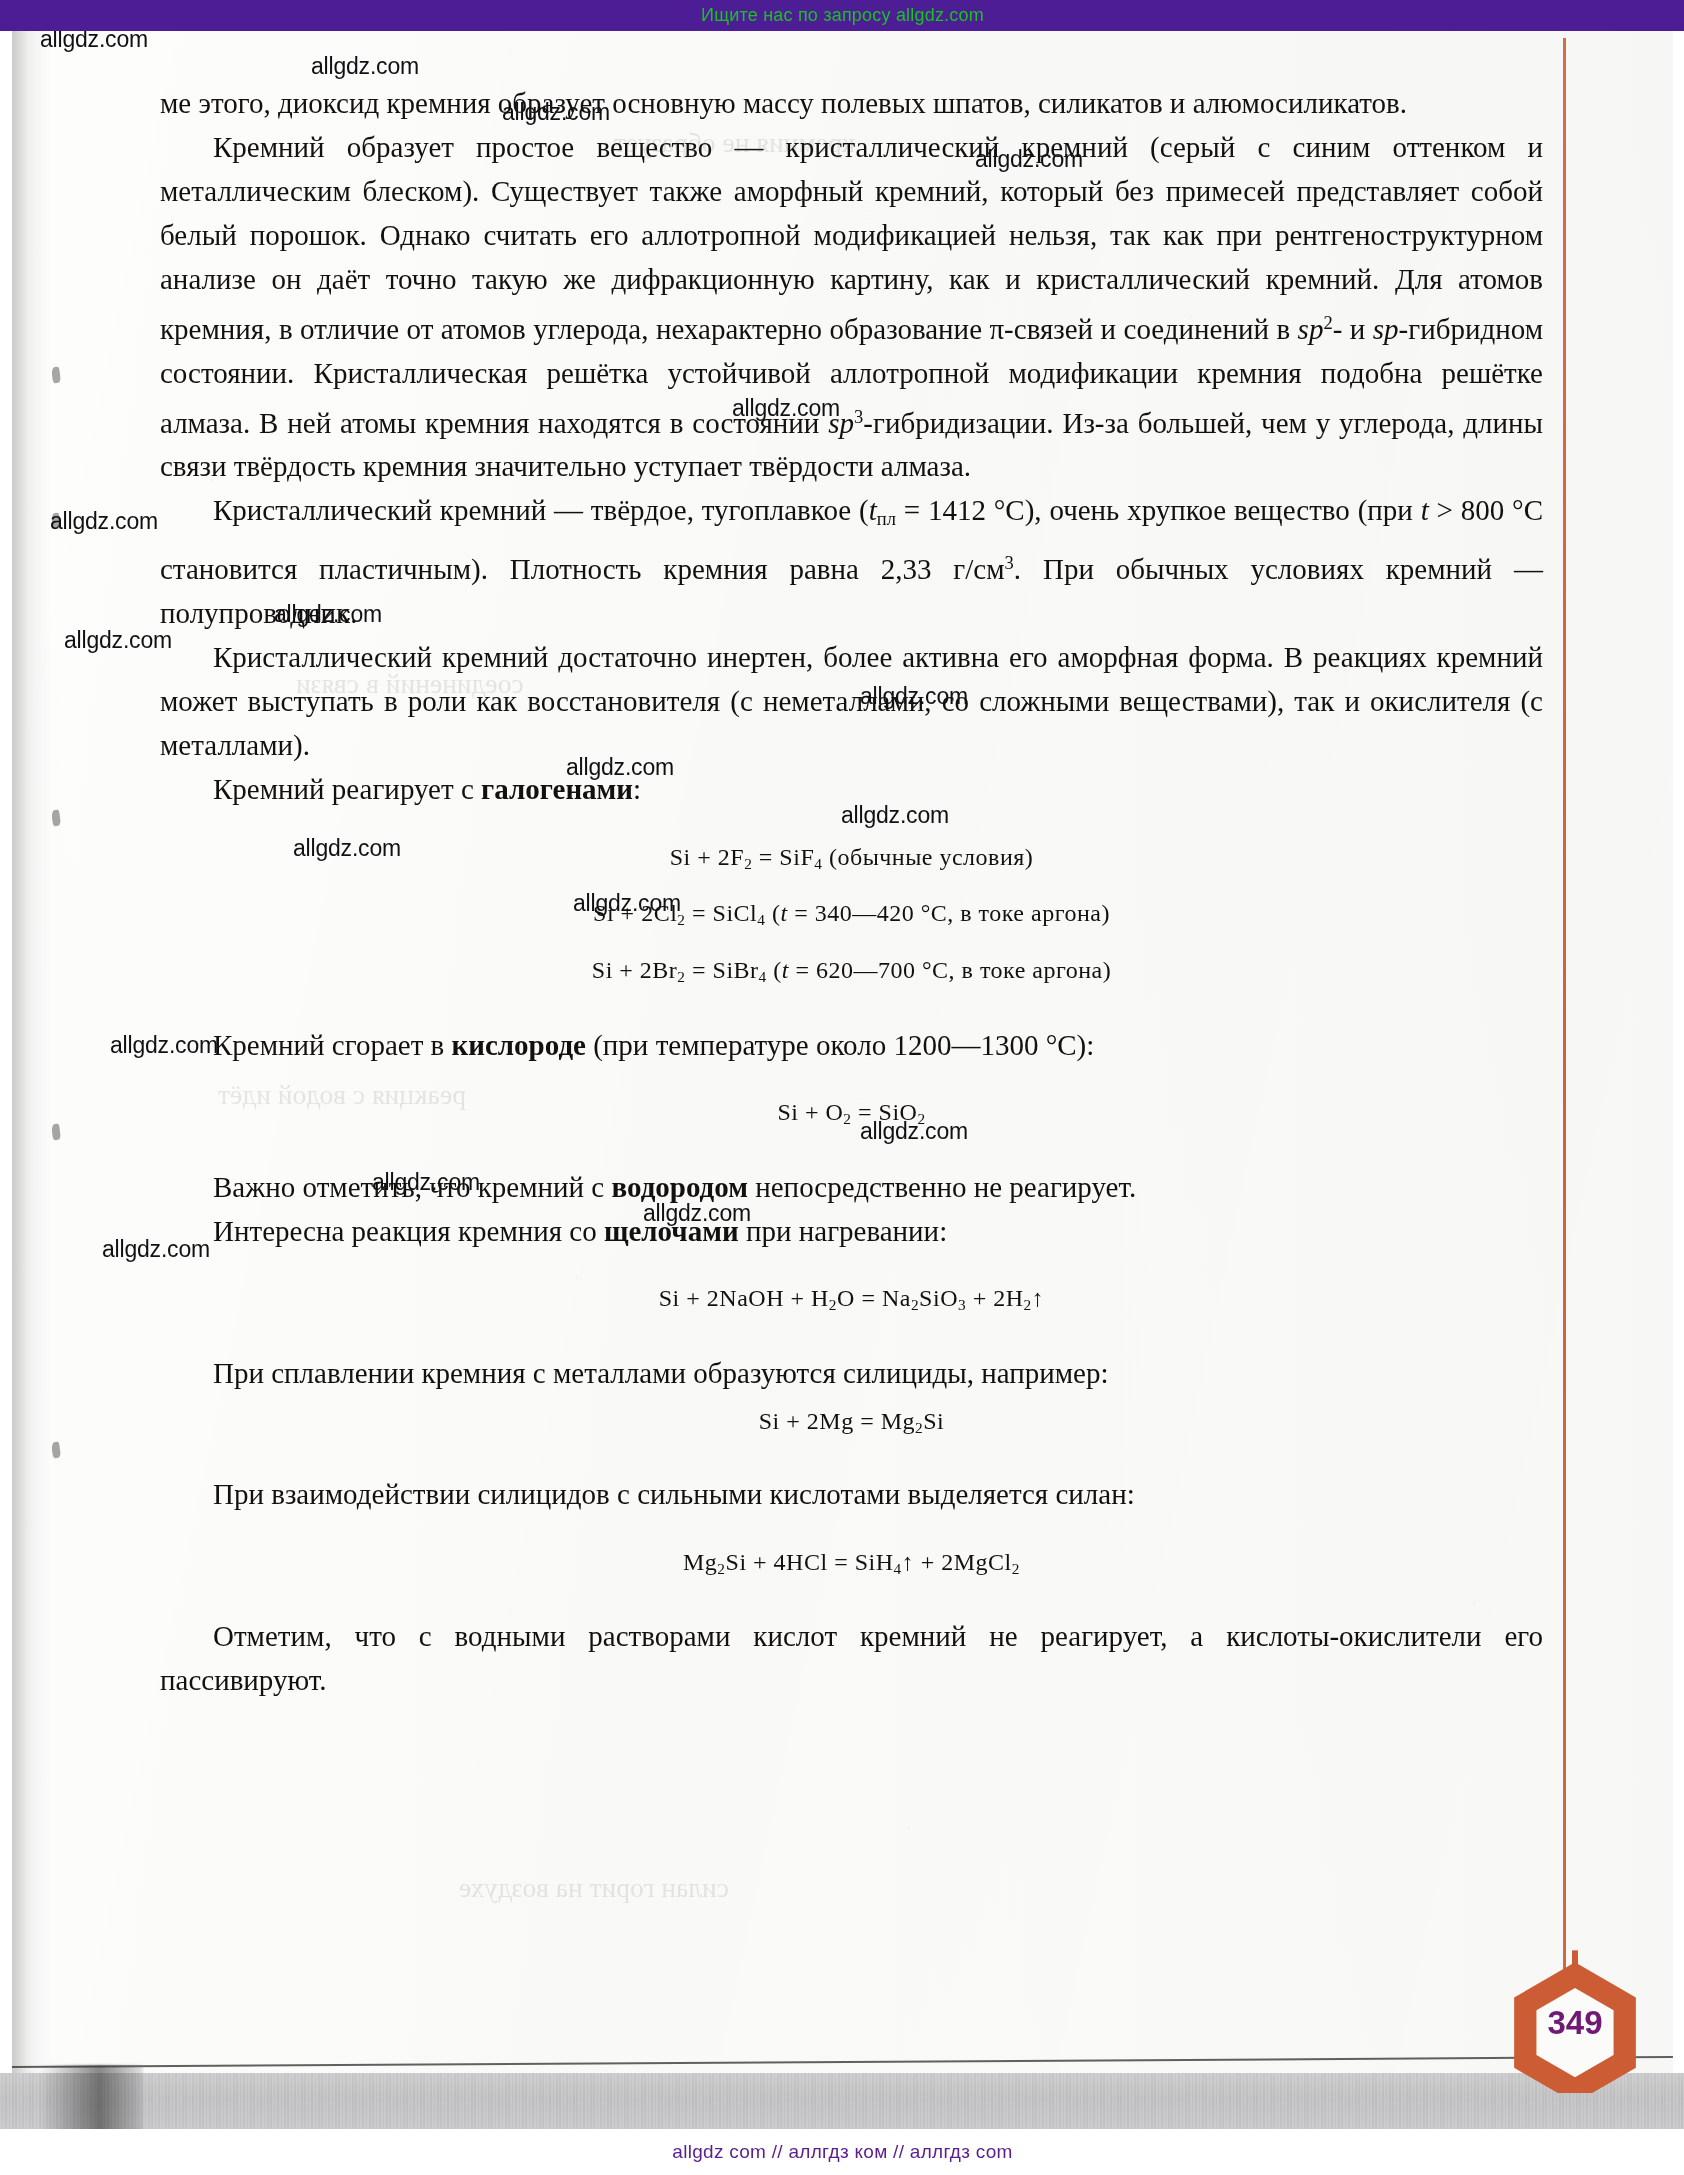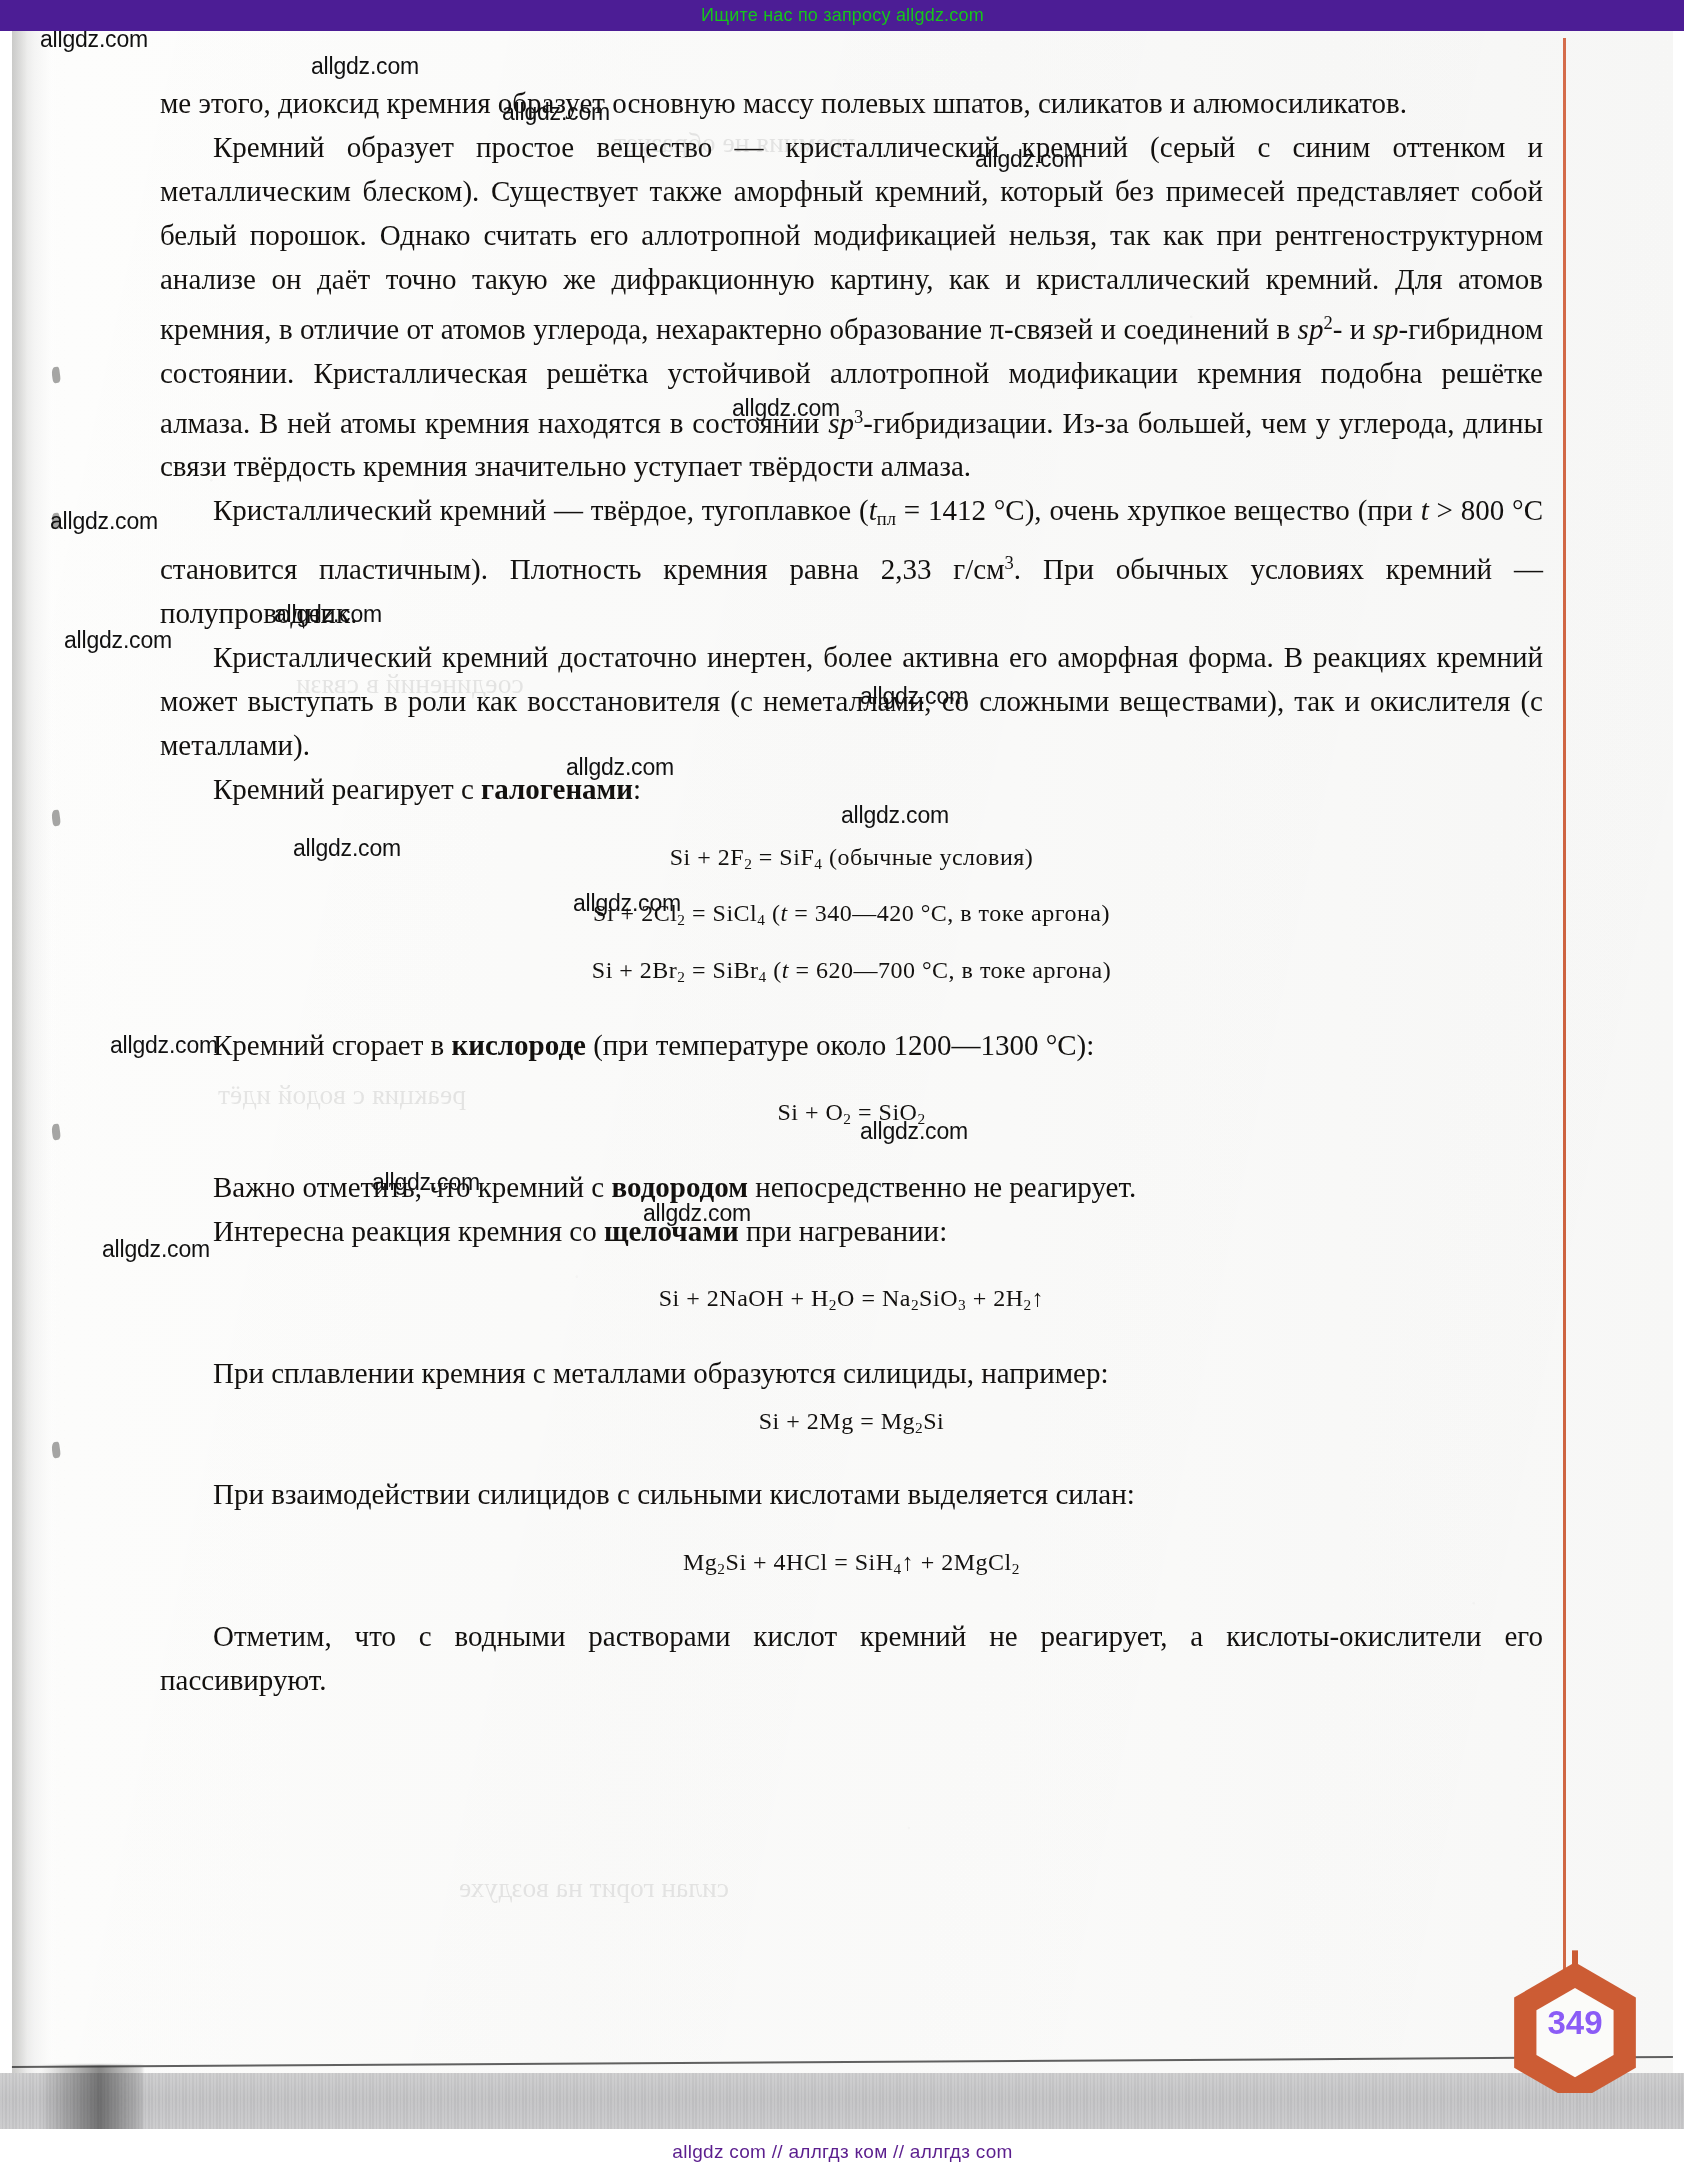--- a/index.html
+++ b/index.html
@@ -199,21 +199,21 @@
   }
   .page-badge .num {
     position: absolute;
     inset: 0;
     display: flex;
     align-items: center;
     justify-content: center;
     font-family: "Liberation Sans", "DejaVu Sans", sans-serif;
     font-size: 33px;
     font-weight: 700;
-    color: #8b5cf6;
+    color: #701a75;
     padding-top: 3.4px;
     box-sizing: border-box;
   }
 
   
   .wm {
     position: absolute;
     font-family: "Liberation Sans", "DejaVu Sans", sans-serif;
     font-size: 23px;
     color: #111111;

